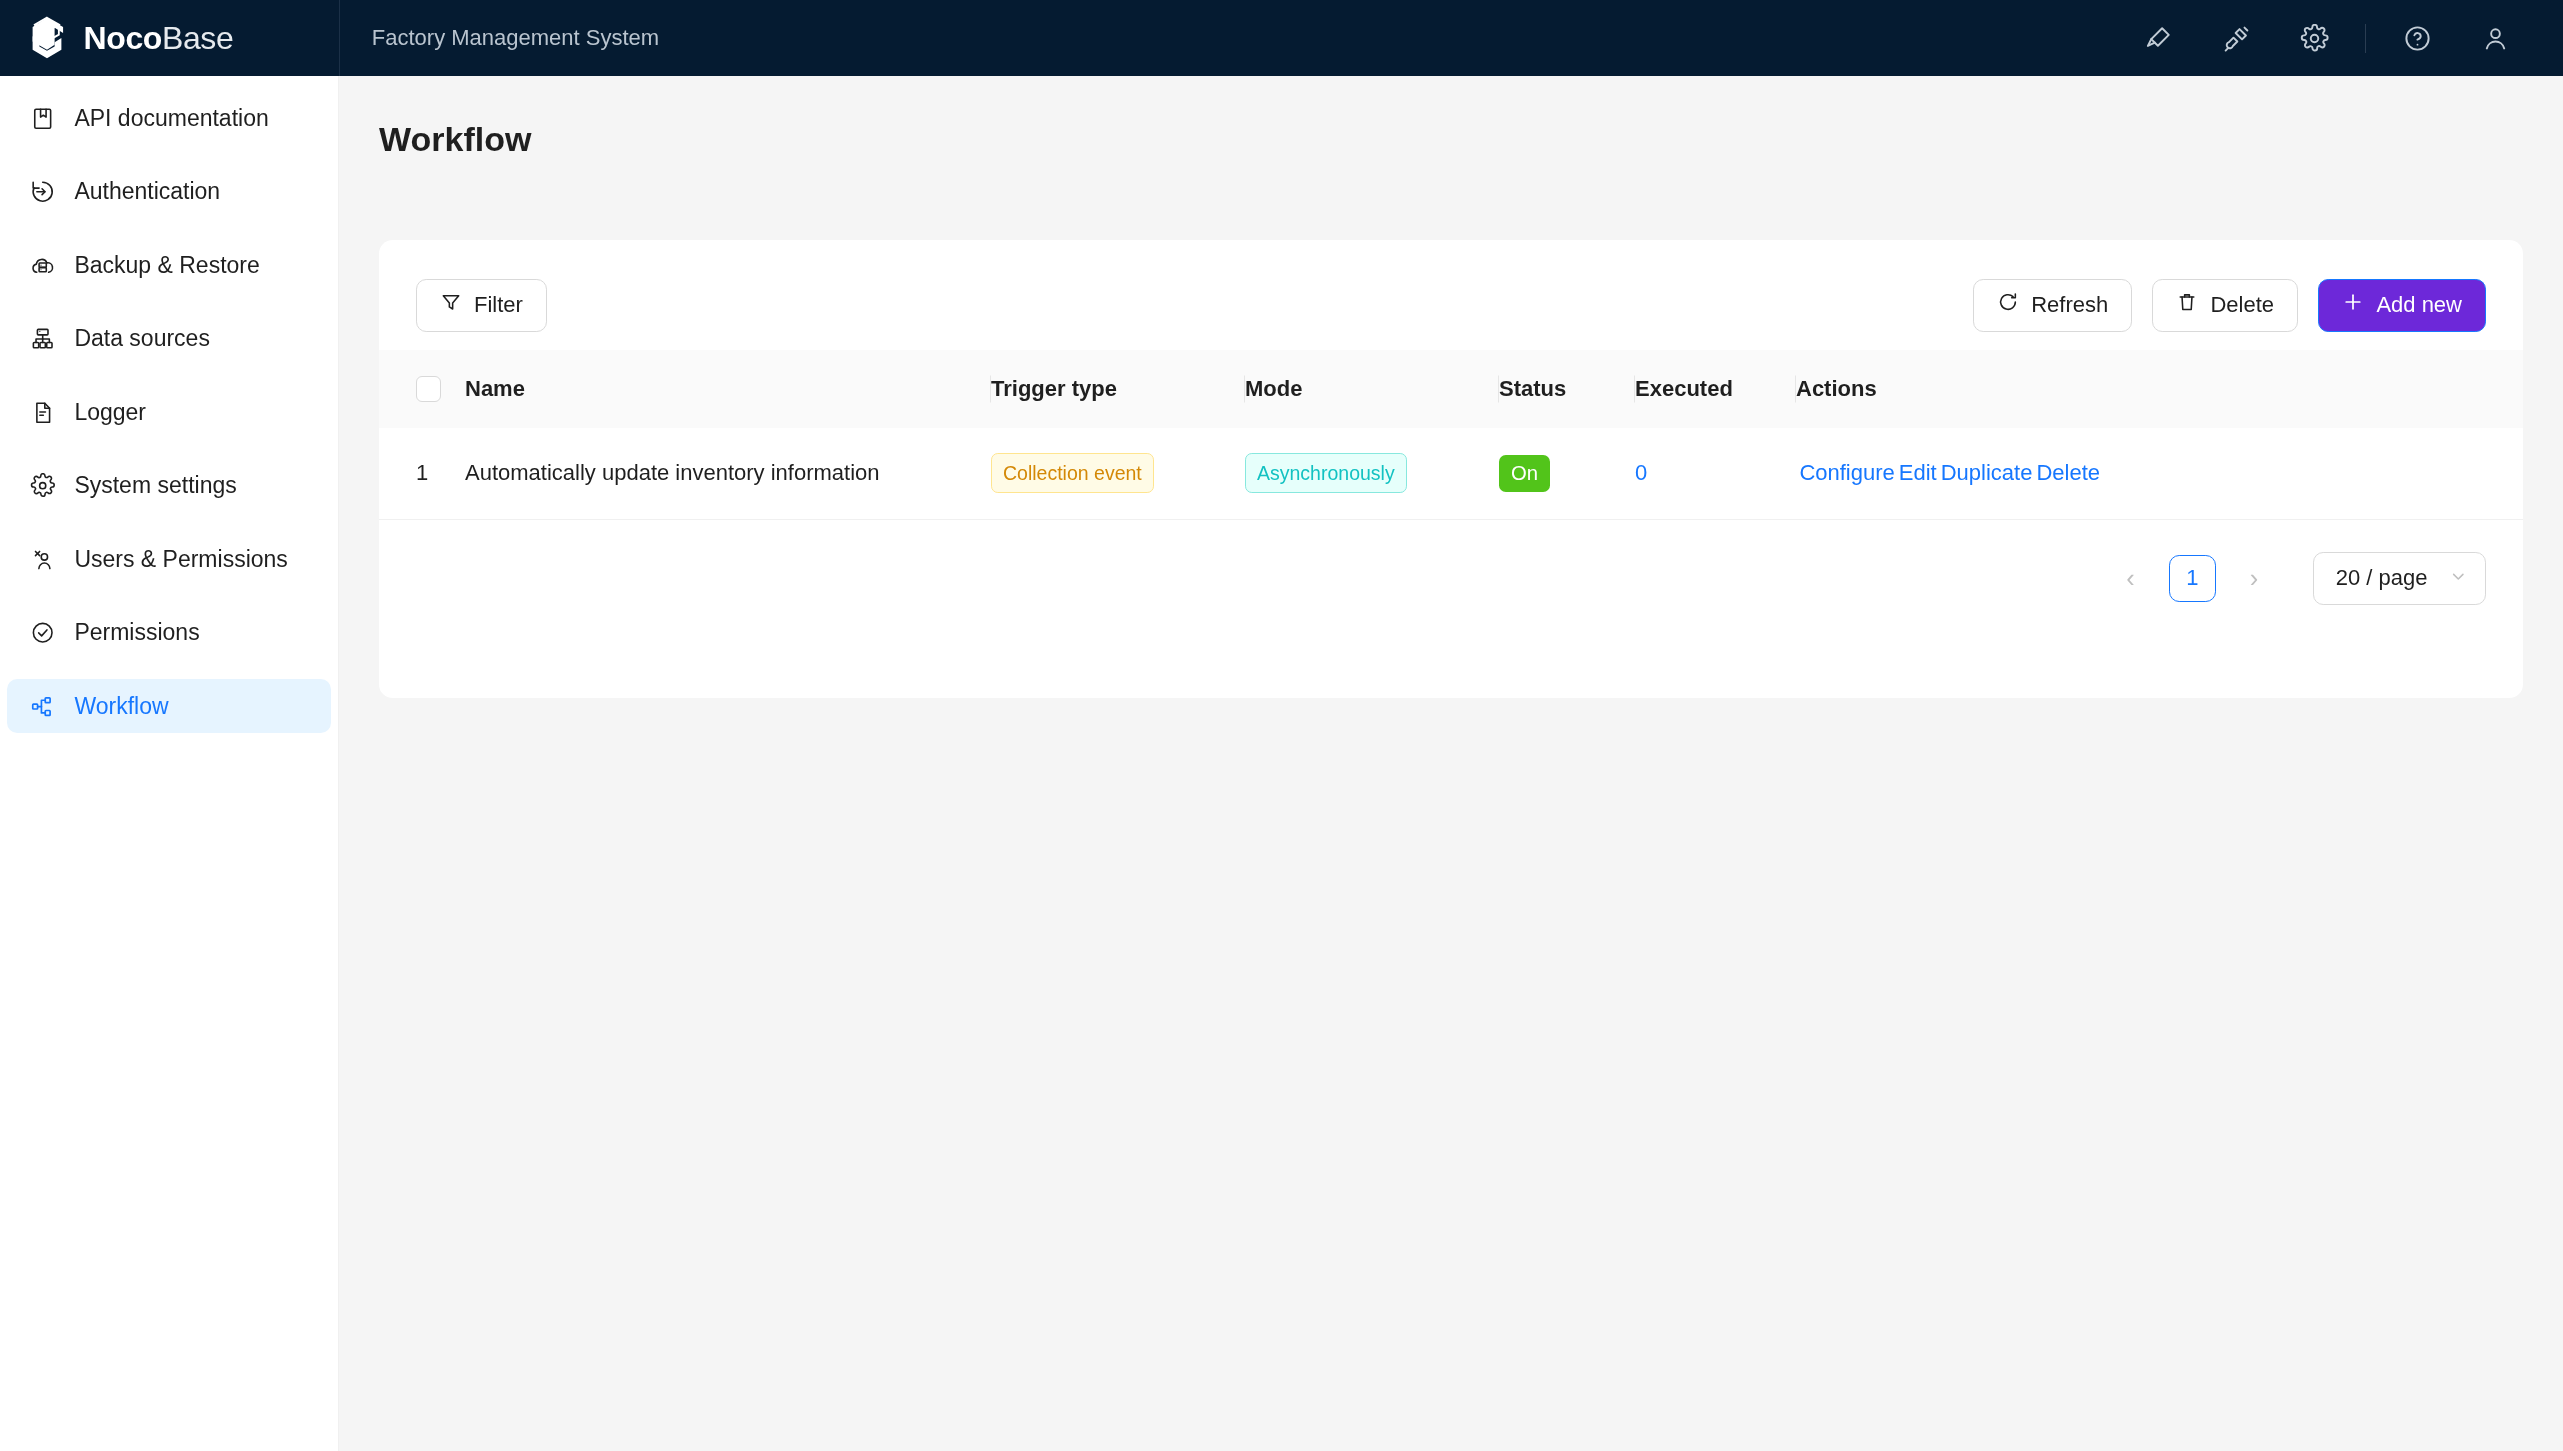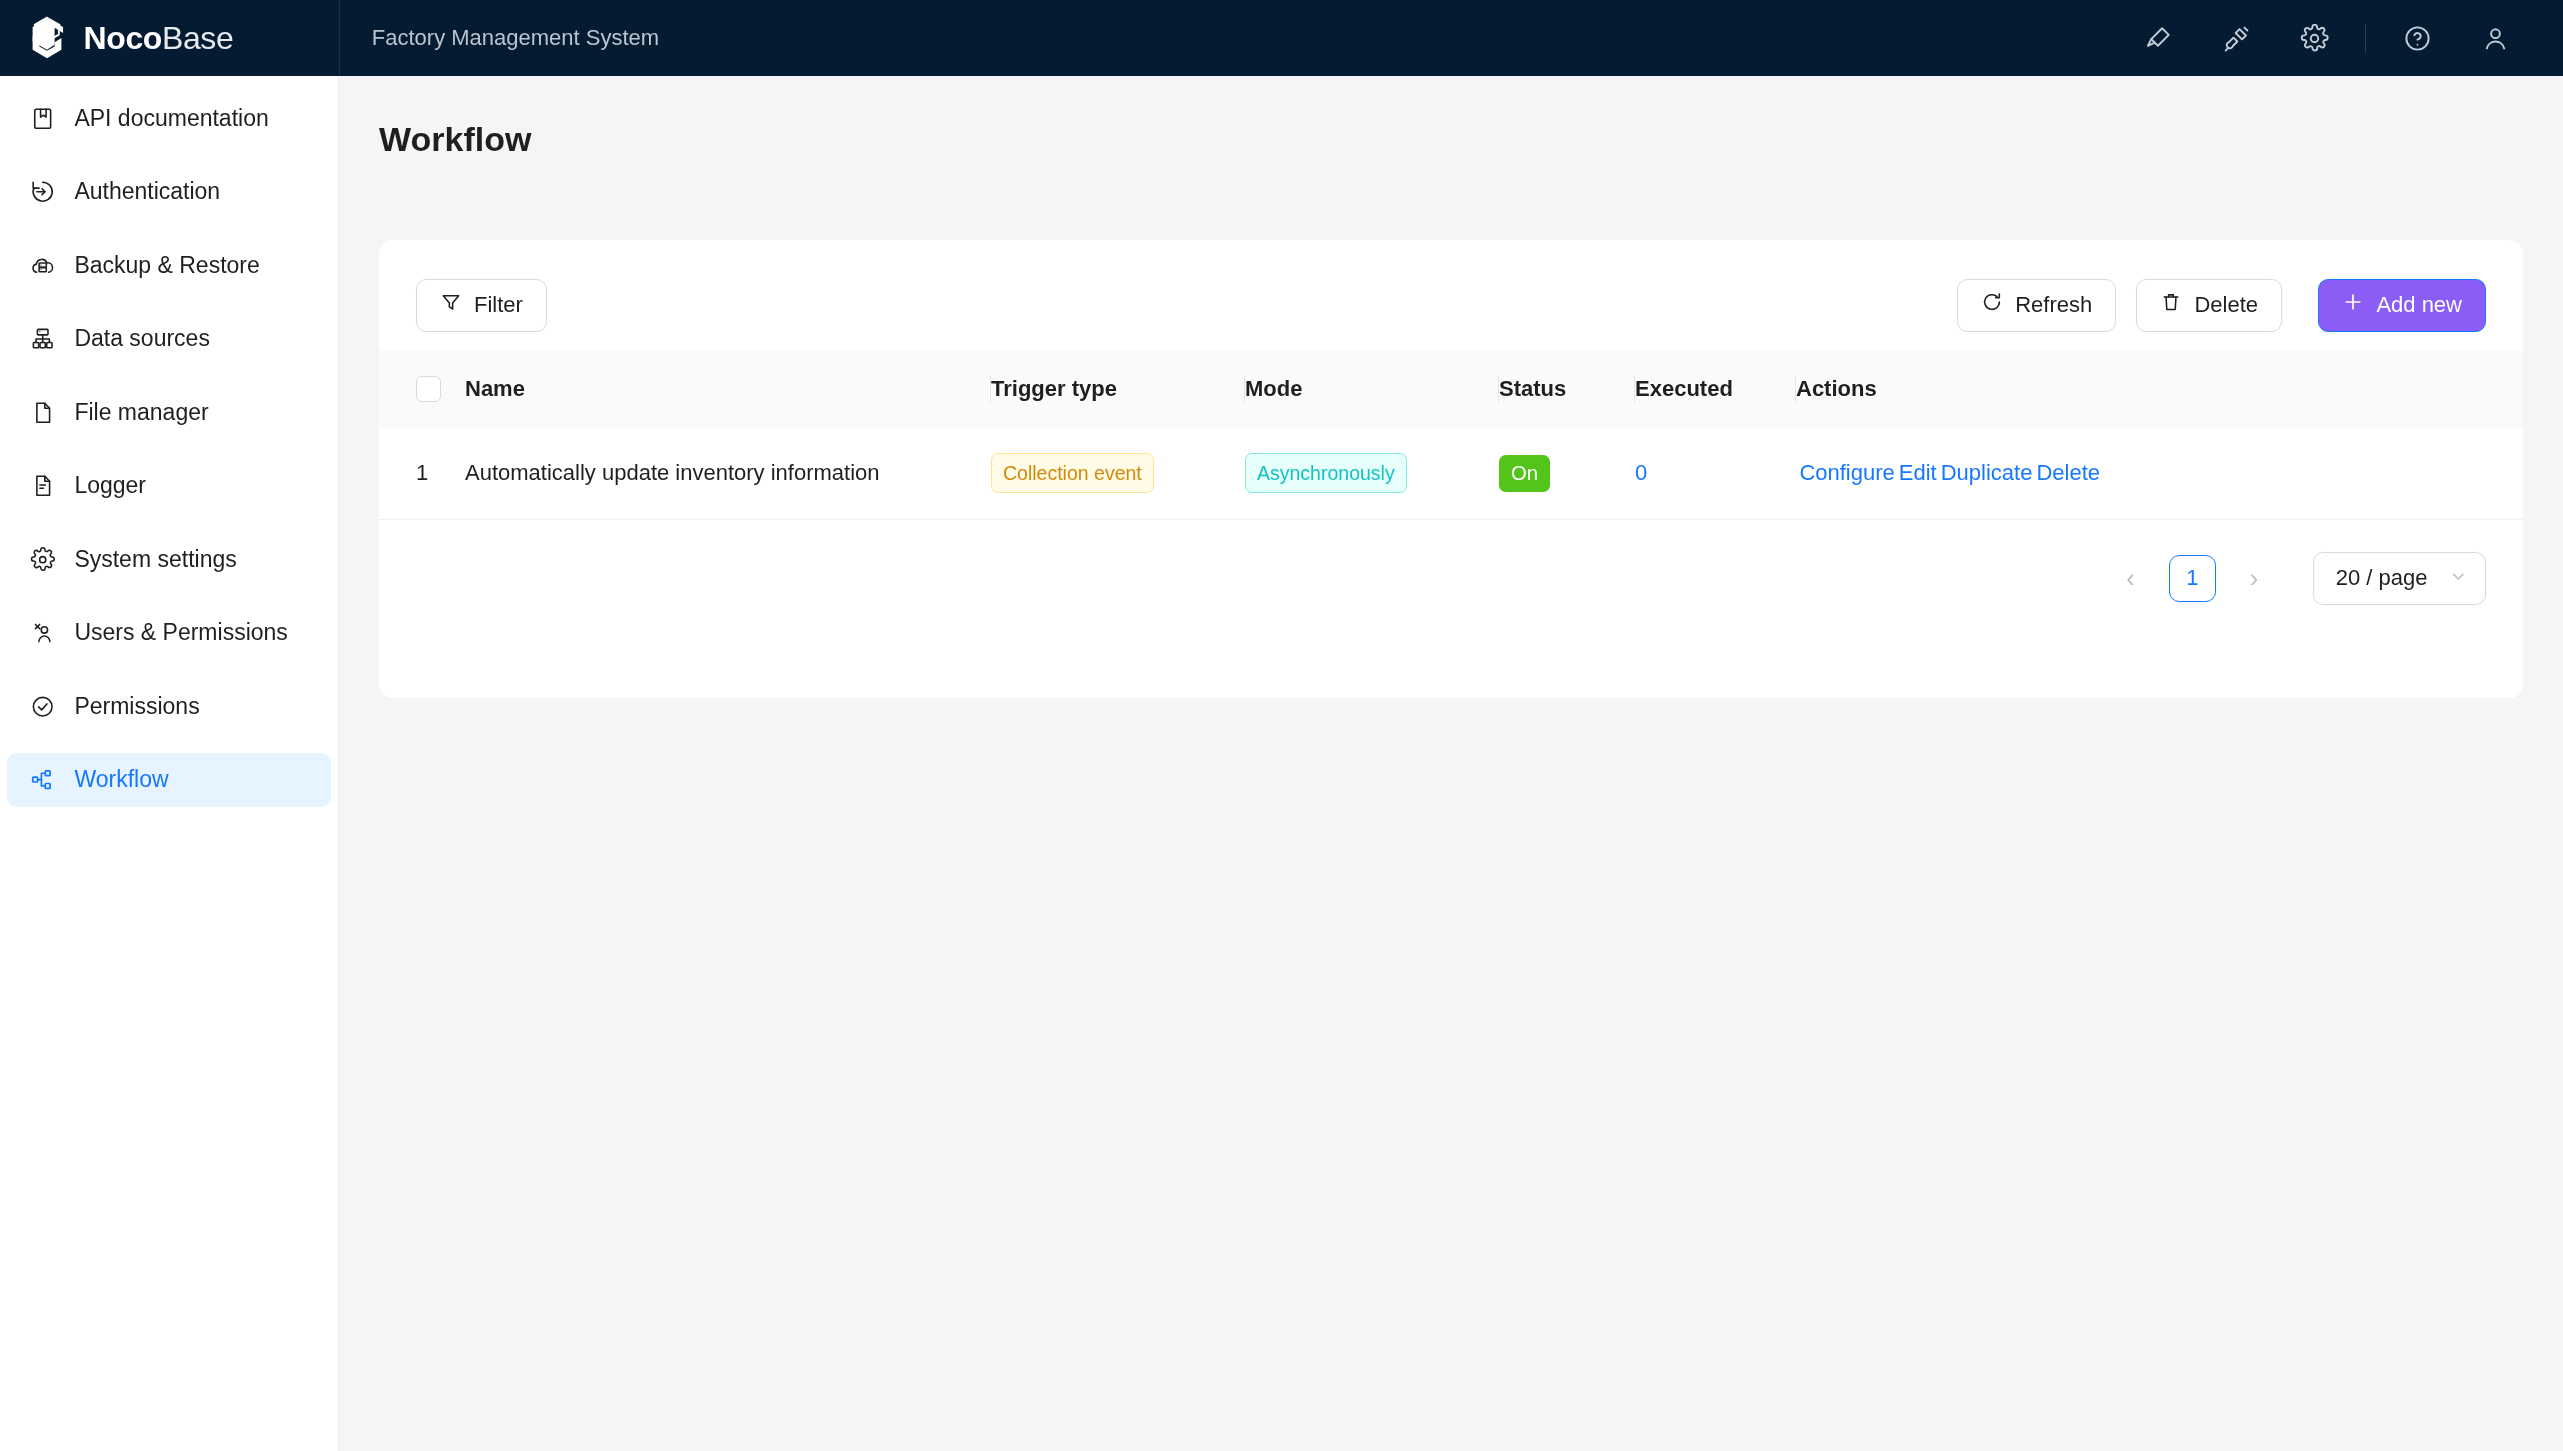--- a/index.html
+++ b/index.html
@@ -90,21 +90,21 @@
 
   .btn {
     display: inline-flex; align-items: center; justify-content: center;
     gap: 12px;
     height: 53px; padding: 0 23px;
     border: 0.8px solid #d9d9d9; border-radius: 10.2px;
     background: #ffffff; color: #1f1f1f;
     font-size: 22px; font-family: inherit; cursor: pointer;
     white-space: nowrap;
   }
-  .btn-primary { background: #8b5cf6; border-color: #1677ff; color: #ffffff; margin-left: 16px; }
+  .btn-primary { background: #6d28d9; border-color: #1677ff; color: #ffffff; }
 
   
   .tbl { width: 100%; border-collapse: collapse; margin-top: 17px; }
   .tbl thead th {
     background: #fafafa;
     font-size: 22px; font-weight: 700; color: #1f1f1f;
     text-align: left;
     padding: 23px 0 23px 0;
     height: 78px;
     position: relative;
@@ -273,29 +273,20 @@
         <rect x="9.5" y="15.6" width="5" height="5" rx="0.8"></rect>
         <rect x="15.8" y="15.6" width="5" height="5" rx="0.8"></rect>
         <path d="M12 8.4 L12 12.3"></path>
         <path d="M5.7 15.6 L5.7 12.3 L18.3 12.3 L18.3 15.6"></path>
         <path d="M12 12.3 L12 15.6"></path>
       </svg>
     </span>
     <span class="nav-label">Data sources</span>
   </div>
 
-  <div class="nav-item">
-    <span class="nav-icon">
-      <svg width="25.4" height="25.4" viewBox="0 0 24 24" fill="none" stroke="currentColor" stroke-width="1.5" stroke-linecap="round" stroke-linejoin="round">
-        <path d="M6.5 3 L14 3 L18.5 7.8 L18.5 21 L6.5 21 Z"></path>
-        <path d="M14 3 L14 7.8 L18.5 7.8"></path>
-      </svg>
-    </span>
-    <span class="nav-label">File manager</span>
-  </div>
 
   <div class="nav-item">
     <span class="nav-icon">
       <svg width="25.4" height="25.4" viewBox="0 0 24 24" fill="none" stroke="currentColor" stroke-width="1.5" stroke-linecap="round" stroke-linejoin="round">
         <path d="M6.5 3 L14 3 L18.5 7.8 L18.5 21 L6.5 21 Z"></path>
         <path d="M14 3 L14 7.8 L18.5 7.8"></path>
         <path d="M9.3 11.4 L14.6 11.4"></path>
         <path d="M9.3 14.4 L12.6 14.4"></path>
       </svg>
     </span>

